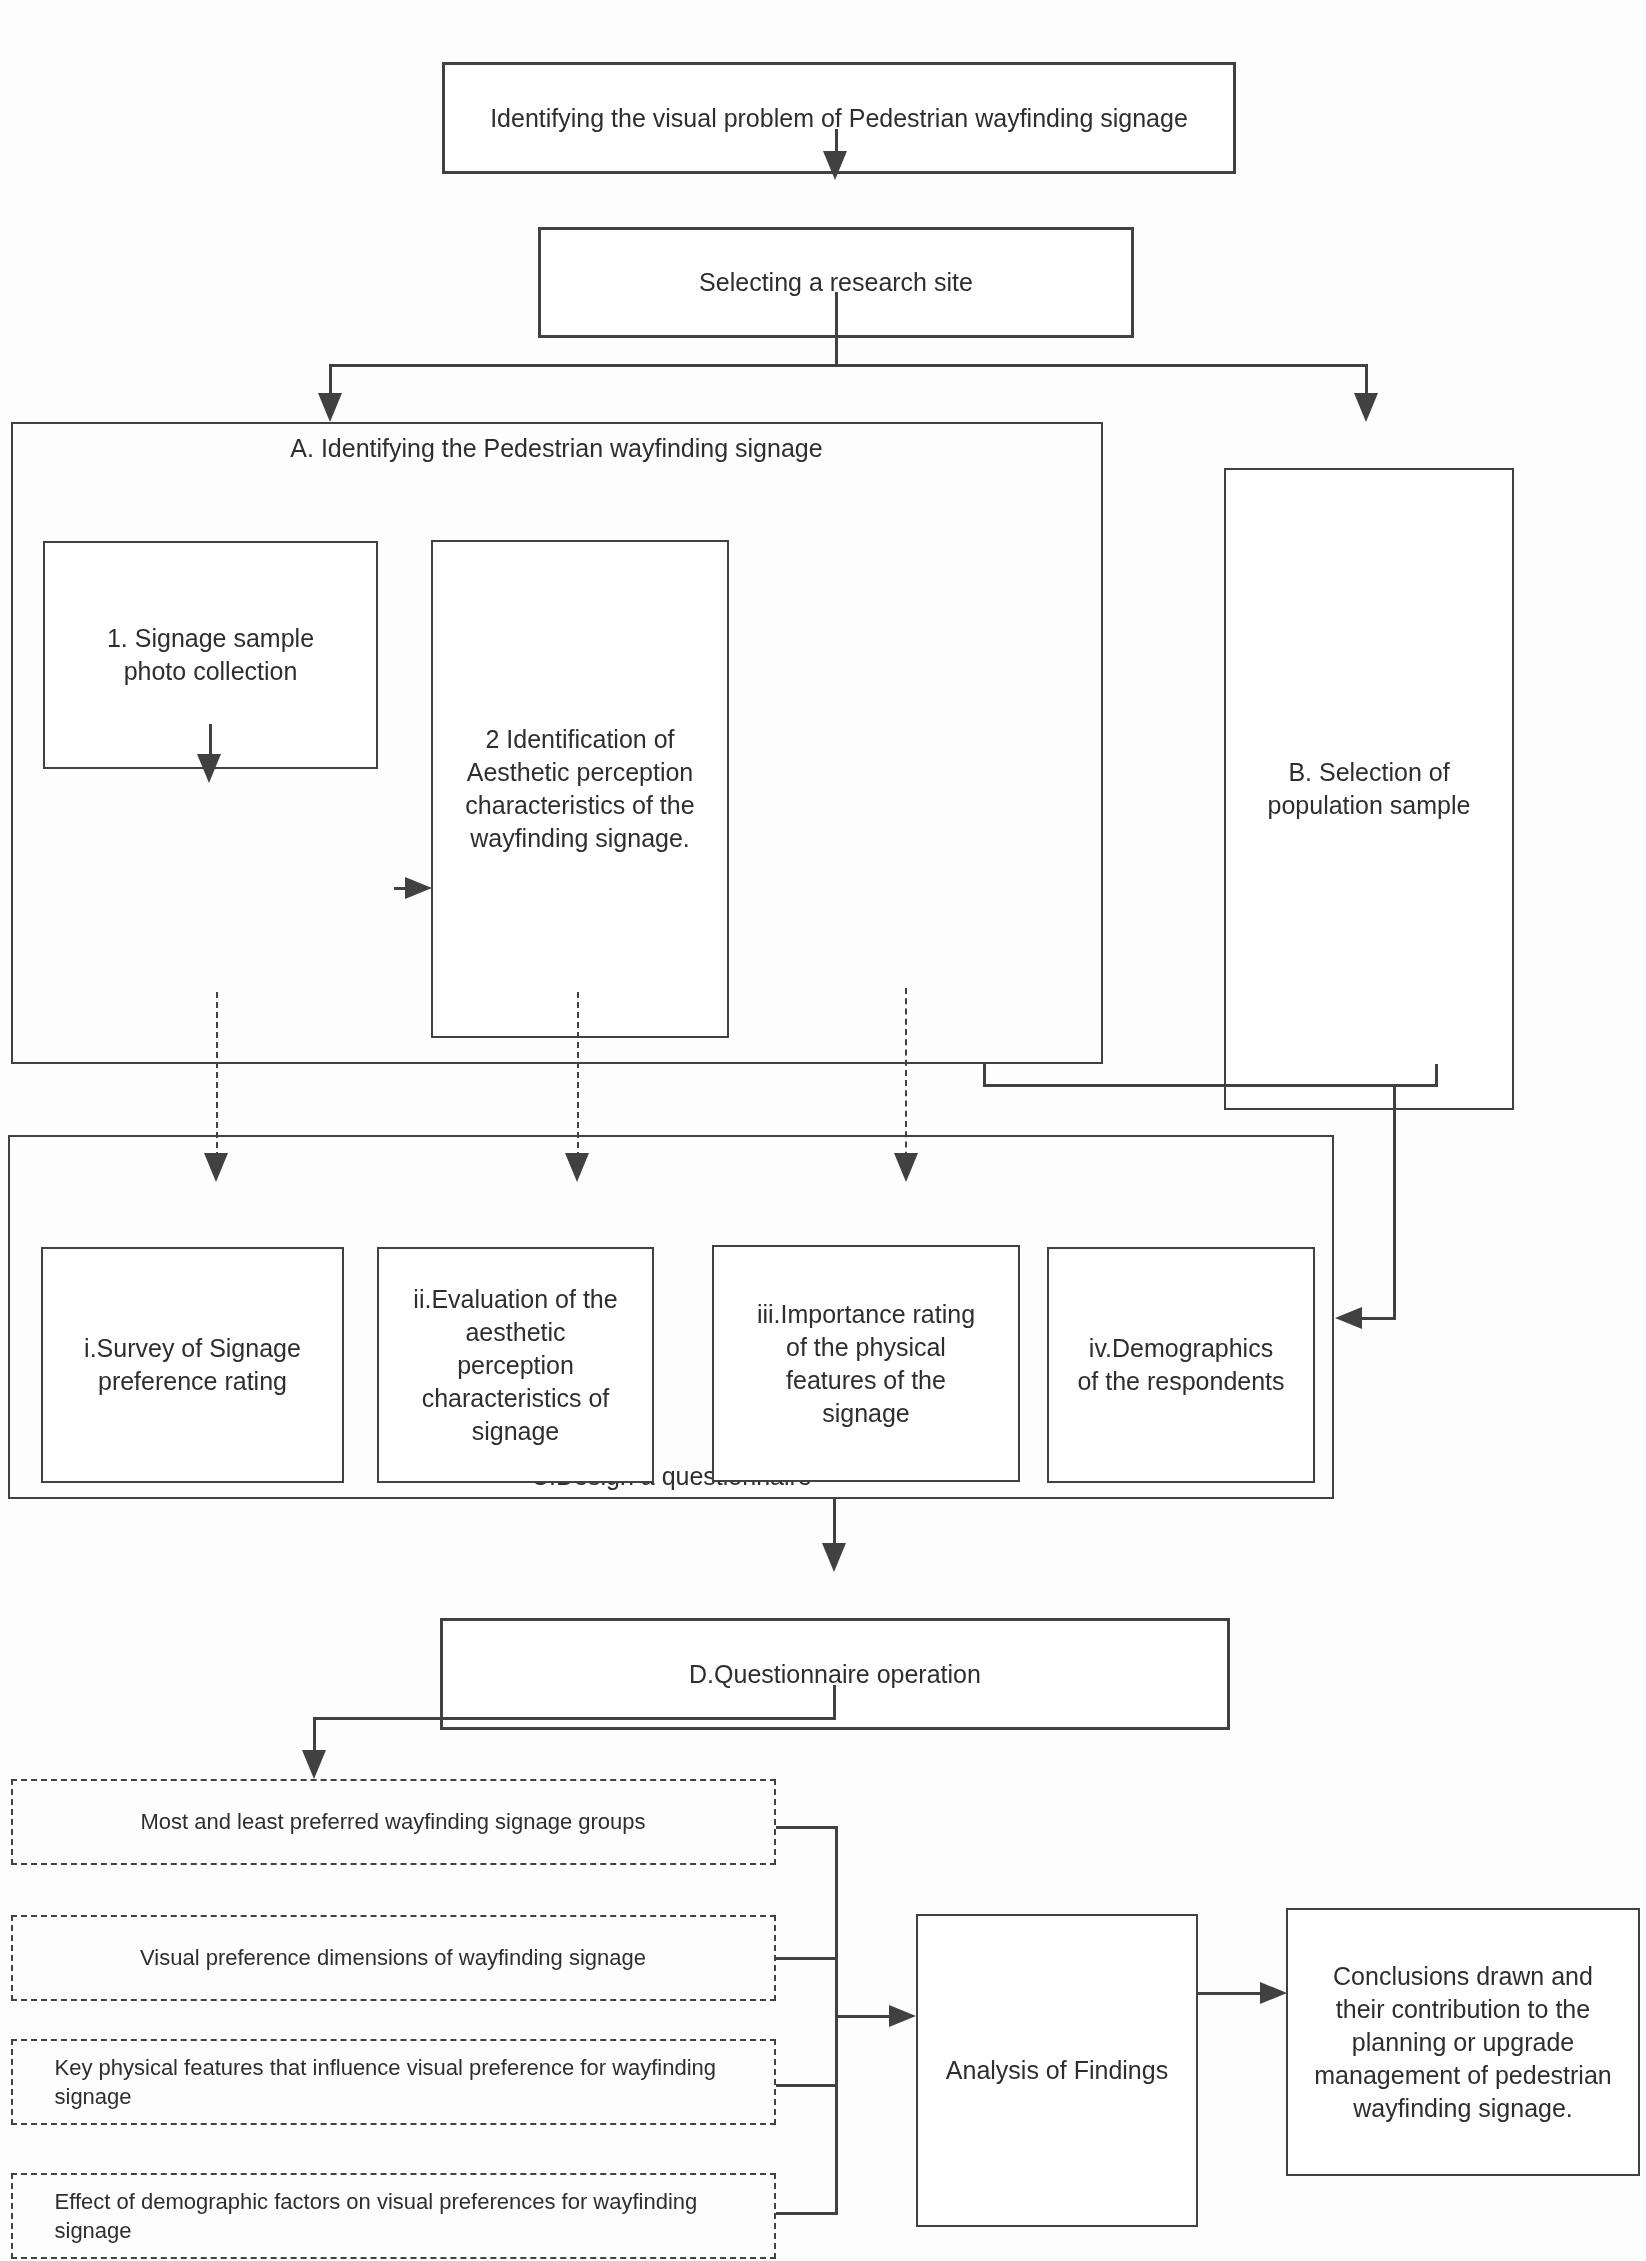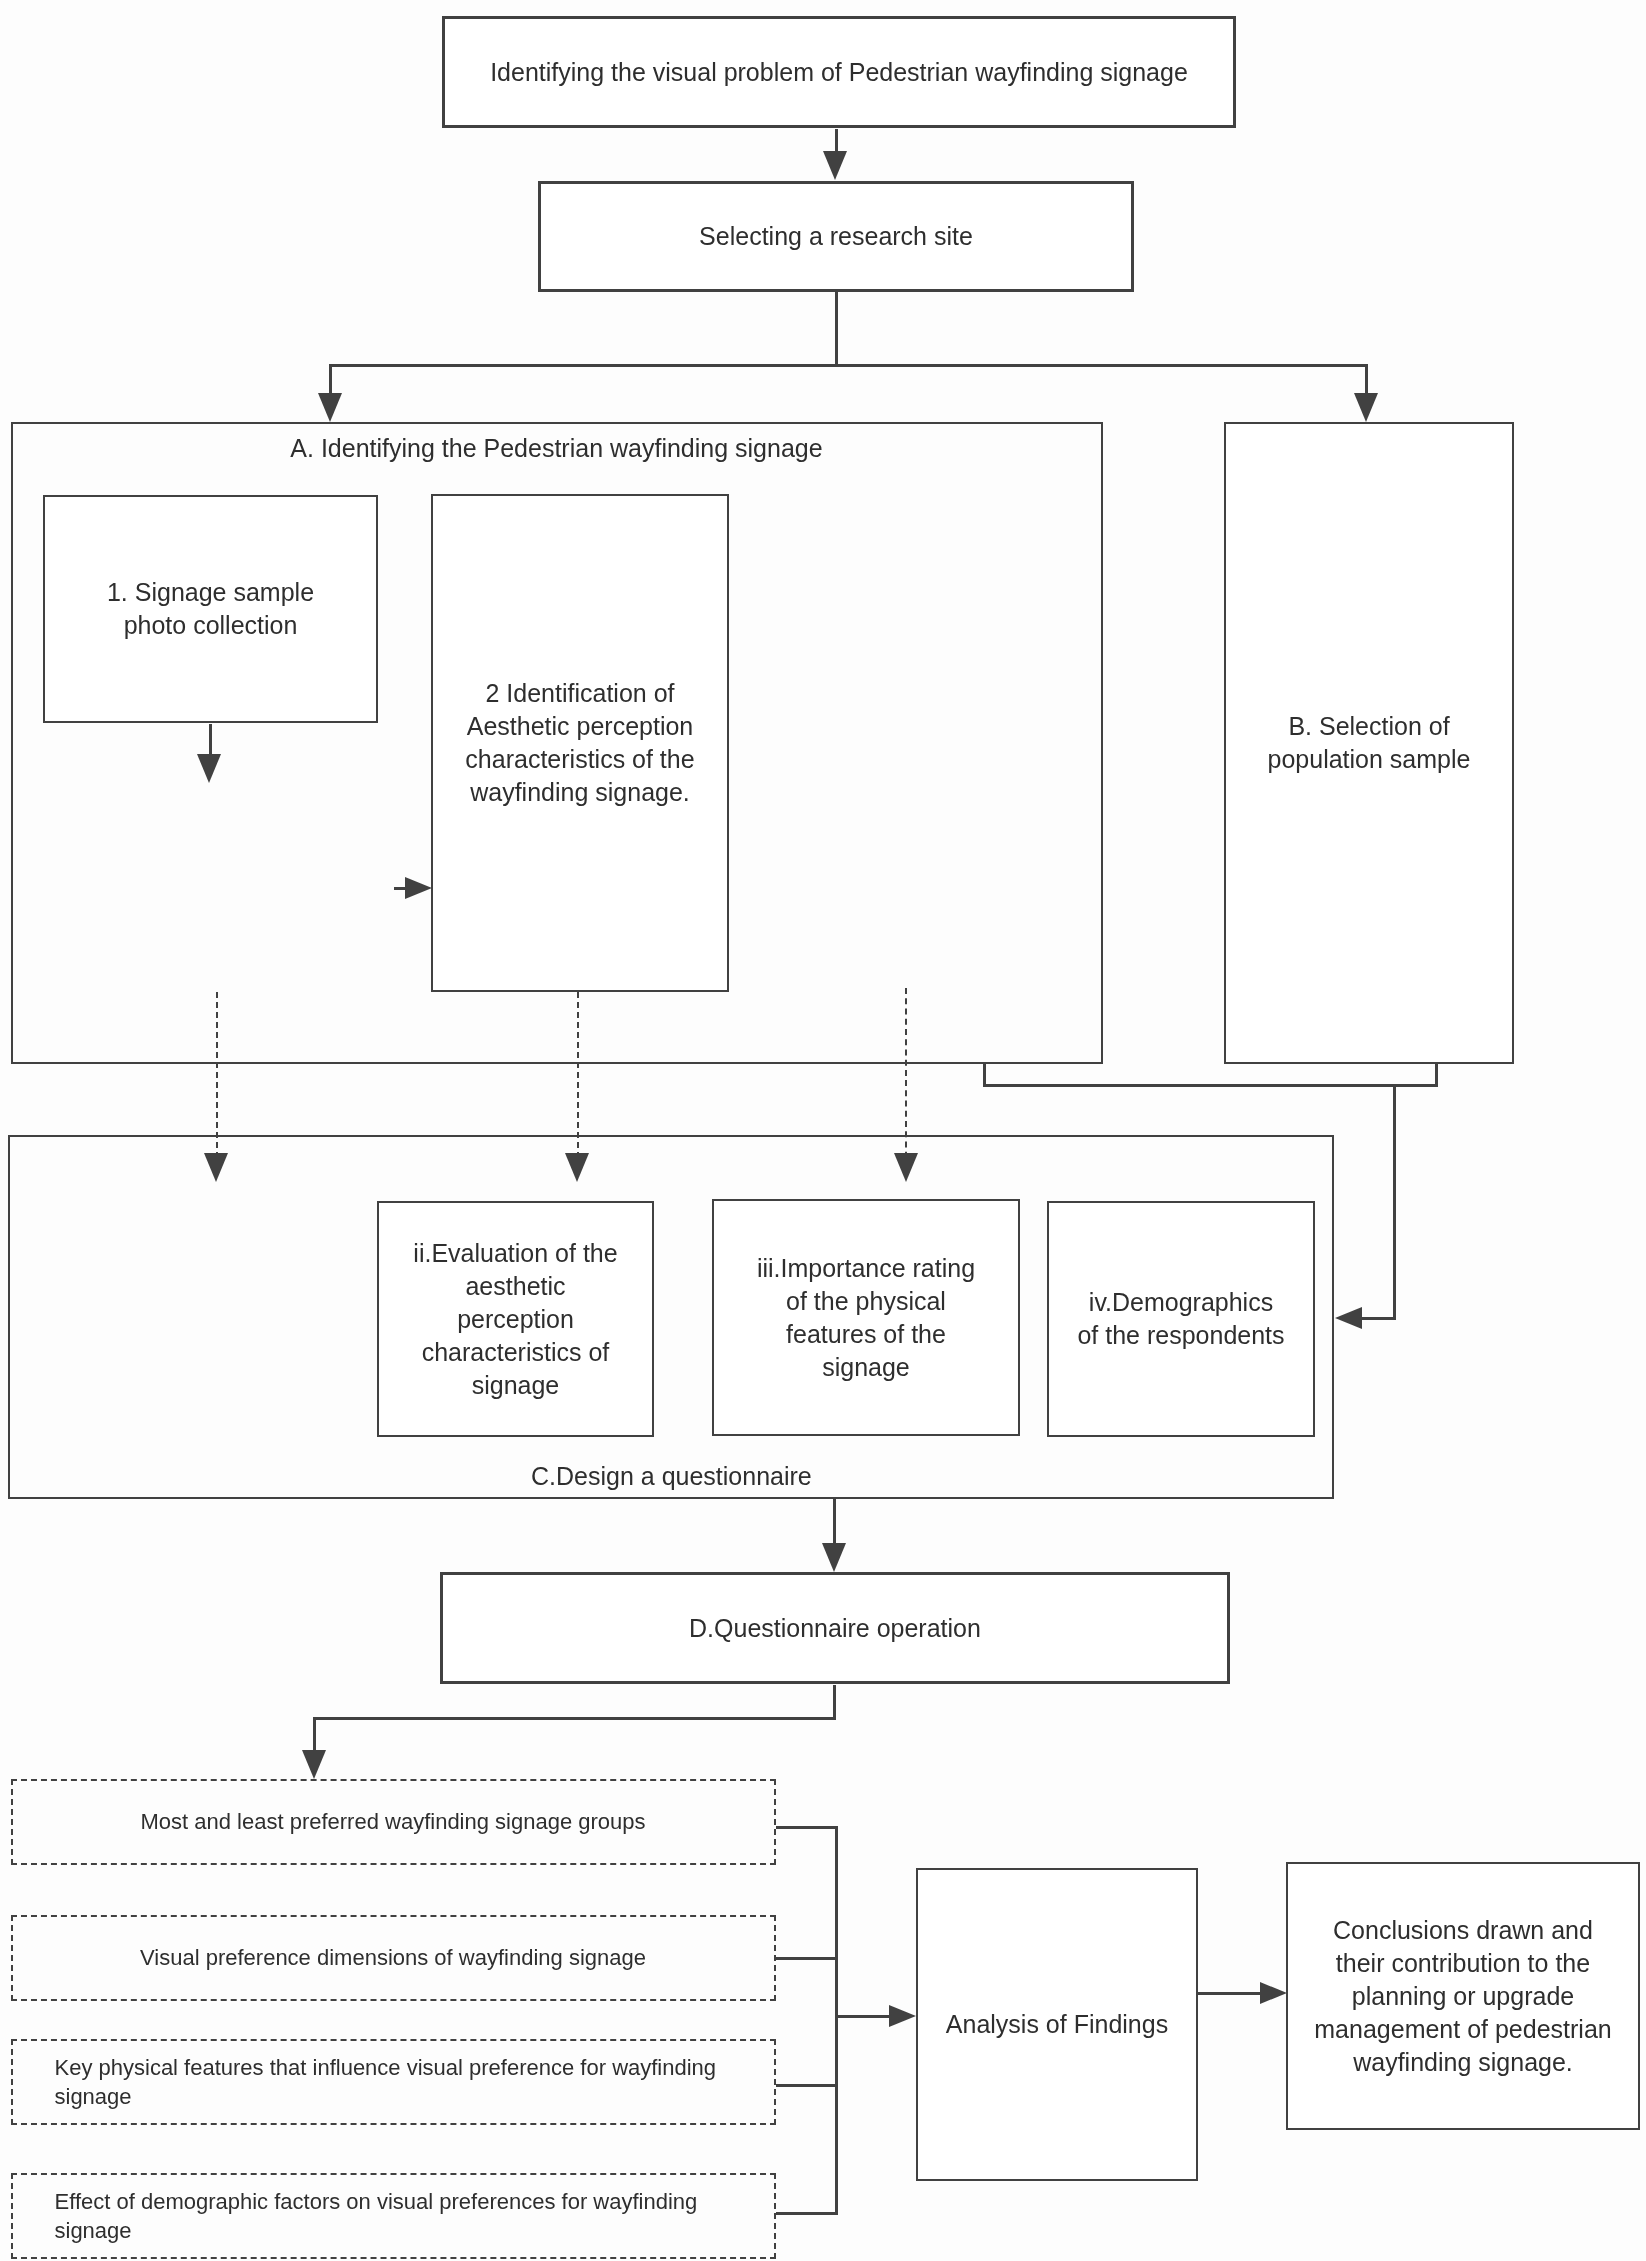--- a/index.html
+++ b/index.html
@@ -8,21 +8,21 @@
     --bg:#fdfdfd;
   }
   html,body{margin:0;padding:0;background:#fff;}
   .canvas{
     position:relative;width:1647px;height:2261px;background:var(--bg);
     font-family:"Liberation Sans",sans-serif;color:var(--text);
   }
   .box{
     position:absolute;border:2.8px solid var(--line);background:#fff;
     display:flex;align-items:center;justify-content:center;text-align:center;
-    font-size:25px;line-height:1.32;box-sizing:border-box;
+    font-size:25px;line-height:1.32;box-sizing:border-box;margin-top:46px;
   }
   .thick{border-width:3.5px;}
   .dashedbox{
     position:absolute;border:2.8px dashed var(--line);background:transparent;
     display:flex;align-items:center;justify-content:center;
     font-size:22px;line-height:1.32;box-sizing:border-box;
   }
   .cont{
     position:absolute;border:2.8px solid var(--line);background:transparent;
     box-sizing:border-box;
@@ -102,20 +102,23 @@
   <div class="vline" style="left:1435px;top:1064px;height:22.5px;"></div>
   <div class="hline" style="left:983px;top:1084px;width:454px;"></div>
   <div class="vline" style="left:1393px;top:1084px;height:236px;"></div>
   <div class="hline" style="left:1357px;top:1317px;width:39px;"></div>
   <div class="arrl" style="left:1335px;top:1307px;"></div>
 
   <div class="cont" style="left:8.4px;top:1135px;width:1326px;height:364px;">
     <div class="cont-title" style="bottom:4.2px;">C.Design a questionnaire</div>
   </div>
 
+  <div class="box" style="left:41px;top:1201px;width:303px;height:236px;padding:0 21px;">
+    <span>i.Survey of Signage preference rating</span>
+  </div>
   <div class="box" style="left:377px;top:1201px;width:277px;height:236px;padding:0 28px;">
     <span>ii.Evaluation of the aesthetic perception characteristics of signage</span>
   </div>
   <div class="box" style="left:712px;top:1199px;width:308px;height:237px;padding:0 35px;">
     <span>iii.Importance rating of the physical features of the signage</span>
   </div>
   <div class="box" style="left:1047px;top:1201px;width:268px;height:236px;padding:0 27px;">
     <span>iv.Demographics of the respondents</span>
   </div>
 

